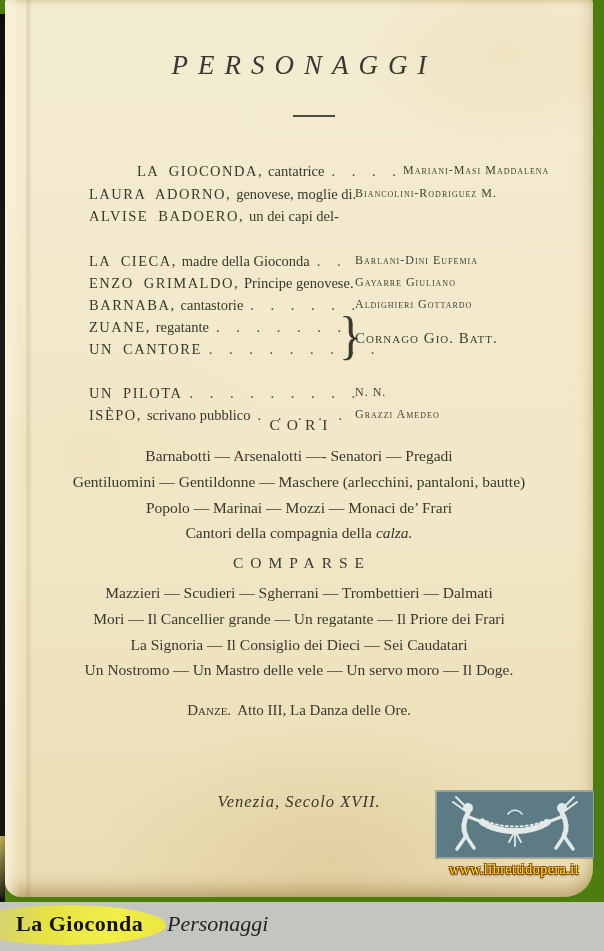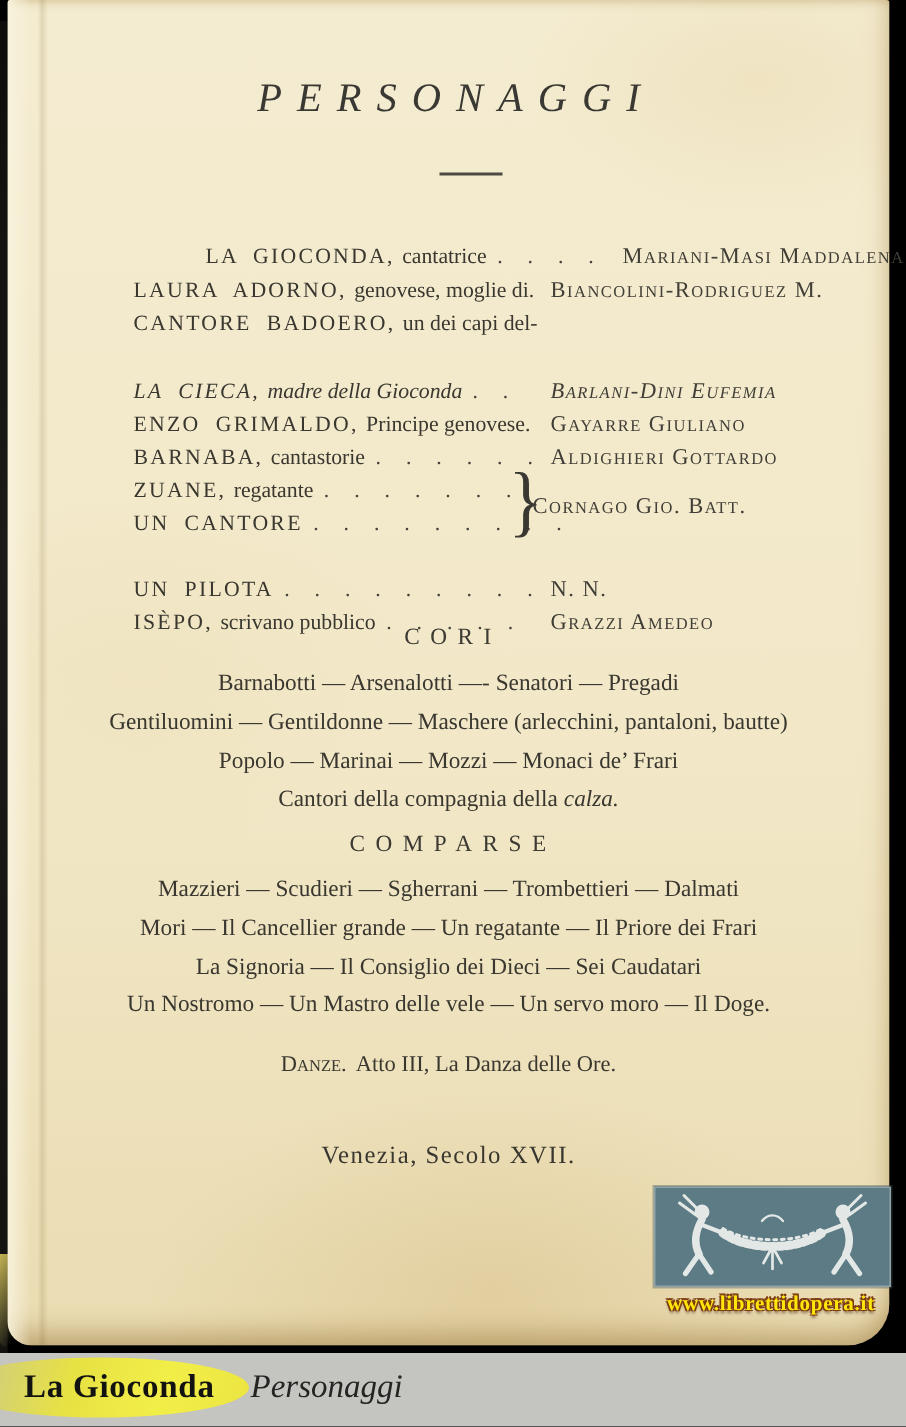--- a/index.html
+++ b/index.html
@@ -1,19 +1,19 @@
 <!DOCTYPE html>
 <html><head>
 <meta charset="utf-8">
 <style>
   * { margin:0; padding:0; box-sizing:border-box; }
   body { background:#888; font-family:"Liberation Serif", serif; }
   .scan {
     position:relative; width:604px; height:951px; margin:0 auto;
-    background:#000000; overflow:hidden;
+    background:#4d7c0f; overflow:hidden;
   }
   
   .spine-strip {
     position:absolute; left:0; top:14px; width:5px; height:889px;
     background:linear-gradient(#0e0d0c,#1c1b19 40%,#131211);
   }
   .spine-corner {
     position:absolute; left:0; top:836px; width:16px; height:62px;
     background:linear-gradient(120deg, #c1b254, rgba(193,178,84,0) 80%);
     border-radius:0 0 10px 4px;
@@ -50,25 +50,25 @@
     position:absolute; top:115px; left:288px; width:42px; height:2px;
     background:#4c4a42;
   }
 
   
   .cast-row { position:absolute; left:84px; width:486px; white-space:nowrap;
               font-size:14.5px; color:#39372f; }
   .c-label { letter-spacing:1.5px; word-spacing:5px; }
   .c-desc  { margin-left:5px; }
   .c-dots  { margin-left:7px; letter-spacing:2px; word-spacing:9px; color:#45433a; }
-  .c-name  { position:absolute; left:278px; top:0;
-             font-variant:small-caps; letter-spacing:1px; font-size:15px; color:#403e36; }
+  .c-name  { position:absolute; left:266px; top:0;
+             font-variant:small-caps; letter-spacing:1px; font-size:12px; color:#403e36; }
   .r1  { top:163px;margin-left:48px; } .r2  { top:186px; } .r3  { top:208px; }
   .r4  { top:231px; padding-left:13px; }
-  .r5  { top:253px;font-style:italic; } .r6  { top:275px; } .r7  { top:297px; }
+  .r5  { top:253px; } .r6  { top:275px; } .r7  { top:297px; }
   .r8  { top:319px; } .r9  { top:341px; } .r10 { top:362px;margin-top:45px; } .r11 { top:385px; }
   .brace {
     position:absolute; left:334px; top:311px; font-size:48px; font-weight:300;
     color:#3a3833; transform:scaleY(1.1); line-height:1;
   }
   .braced-name {
     position:absolute; left:350px; top:330px; font-variant:small-caps;
     letter-spacing:1px; font-size:15px; color:#403e36; white-space:nowrap;
   }
 
@@ -80,31 +80,31 @@
   .sec-line {
     position:absolute; left:0; width:100%; text-align:center;
     font-size:15.5px; color:#39372f; white-space:nowrap;
   }
   .cl1 { top:447px; } .cl2 { top:473px; } .cl3 { top:499px; } .cl4 { top:524px; }
   .pl1 { top:584px; } .pl2 { top:610px; } .pl3 { top:636px; } .pl4 { top:661px; }
   .it { font-style:italic; margin-left:4px;text-align:center; }
   .sc { font-variant:small-caps; }
   .danze-line { top:702px; font-size:15px; }
   .danze-rest { margin-left:6px; }
-  .venue-line { top:760px; font-size:16.5px; letter-spacing:1px; }
+  .venue-line { top:792px; font-style:italic; font-size:16.5px; letter-spacing:1px; }
 
   
   .wm-box {
     position:absolute; left:436px; top:791px; width:158px; height:67px;
     background:#5d7b84;
     box-shadow:inset 0 0 0 1px rgba(235,240,238,.35), 0 0 0 1px rgba(70,90,95,.4);
   }
   .wm-url {
     position:absolute; left:430px; top:862px; width:168px; text-align:center;
-    font-weight:bold; font-size:14px; letter-spacing:.5px; color:#ffe70c;
+    font-weight:normal; font-size:14px; letter-spacing:.5px; color:#ffe70c;
     text-shadow:1px 1px 0 #7c3c10, -1px -1px 0 #7c3c10, 1px -1px 0 #7c3c10,
                 -1px 1px 0 #7c3c10, 0 2px 2px rgba(60,20,0,.6);
   }
 
   
   .pre-footer-line {
     position:absolute; left:0; top:902px; width:604px; height:3px;
     background:#84858a;
   }
   
@@ -141,21 +141,21 @@
 
     <div class="cast-row r1">
       <span class="c-label">LA GIOCONDA,</span><span class="c-desc">cantatrice</span><span class="c-dots">. . . .</span>
       <span class="c-name">Mariani-Masi Maddalena</span>
     </div>
     <div class="cast-row r2">
       <span class="c-label">LAURA ADORNO,</span><span class="c-desc">genovese, moglie di.</span><span class="c-dots"></span>
       <span class="c-name">Biancolini-Rodriguez M.</span>
     </div>
     <div class="cast-row r3">
-      <span class="c-label">CANTORE BADOERO,</span><span class="c-desc">un dei capi del-</span>
+      <span class="c-label">ALVISE BADOERO,</span><span class="c-desc">un dei capi del-</span>
     </div>
     <div class="cast-row r5">
       <span class="c-label">LA CIECA,</span><span class="c-desc">madre della Gioconda</span><span class="c-dots">. .</span>
       <span class="c-name">Barlani-Dini Eufemia</span>
     </div>
     <div class="cast-row r6">
       <span class="c-label">ENZO GRIMALDO,</span><span class="c-desc">Principe genovese.</span>
       <span class="c-name">Gayarre Giuliano</span>
     </div>
     <div class="cast-row r8">

